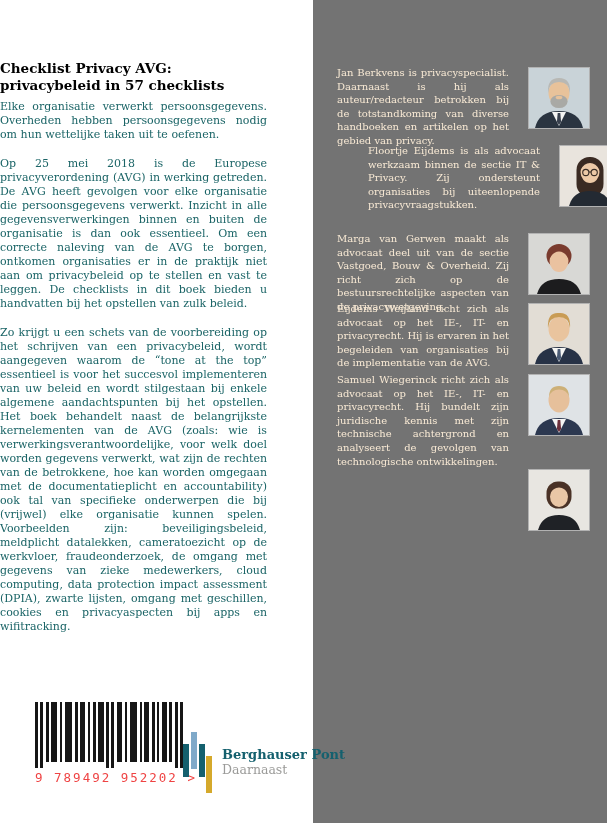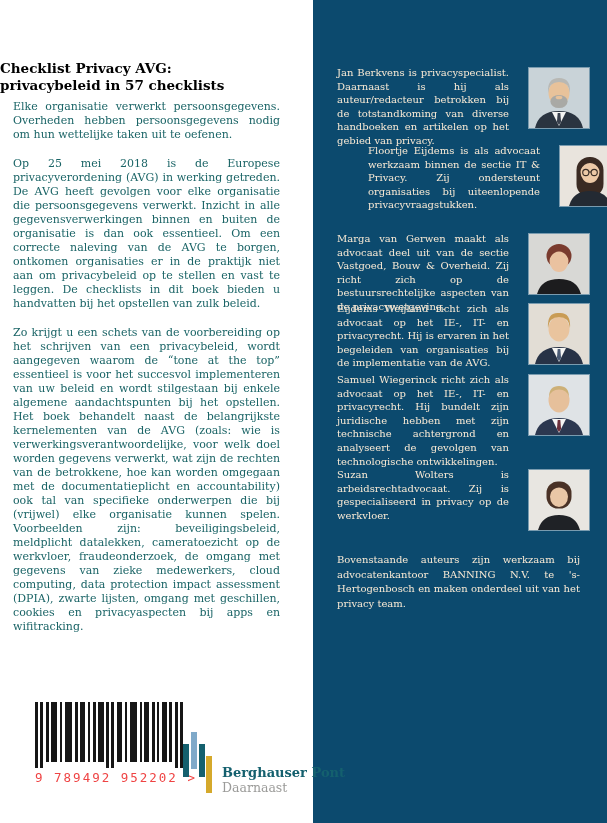--- a/index.html
+++ b/index.html
@@ -4,38 +4,38 @@
 <style>
   html,body { margin:0; padding:0; background:#ffffff; }
   .page {
     position:relative; width:607px; height:823px; background:#ffffff;
     font-family:"DejaVu Serif", serif; overflow:hidden;
   }
   .back-title {
     position:absolute; left:0; top:60px; width:266px;
     color:#000000; font-weight:bold; font-size:13.5px; line-height:1.28;
   }
-  .body-text { position:absolute; left:13px; top:100px; width:267px; }
+  .body-text { position:absolute; left:0; top:100px; width:267px; }
   .body-text p {
     margin:0 0 15px 0; color:#1A6466; font-size:11px; line-height:14px;
     text-align:justify; hyphens:auto;
   }
   
   .barcode-block { position:absolute; left:35px; top:702px; width:165px; }
   .barcode-digits {
     margin-top:2px; font-family:"DejaVu Sans Mono", monospace;
     font-size:12.5px; letter-spacing:2px; color:#ef4444; white-space:nowrap;
   }
   
-  .publisher { position:absolute; left:183px; top:731px; display:flex; align-items:flex-end; }
+  .publisher { position:absolute; left:183px; top:731px; display:flex; align-items:flex-start; }
   .publisher-text { margin-left:7px; margin-top:17px; line-height:1.15; }
   .publisher-name { font-weight:bold; color:#14606E; font-size:13px; }
   .publisher-sub  { color:#9B9B99; font-size:12.5px; }
   
-  .orange-panel { position:absolute; left:313px; top:0; width:294px; height:823px; background:#0c4a6e; }
+  .orange-panel { position:absolute; left:313px; top:0; width:294px; height:823px; background:#737373; }
   .author {
     position:absolute; display:flex; align-items:flex-start; width:252px; left:24px;
   }
   .author .bio {
     width:172px; color:#F9EAD5; font-size:10px; line-height:13.6px;
     text-align:justify; hyphens:auto;
   }
   .author .photo {
     margin-left:auto; margin-top:2px; width:60px; height:60px; flex:0 0 60px;
     box-shadow:0 0 0 1px rgba(255,255,255,0.45); background:#ddd;
@@ -102,43 +102,41 @@
         <rect width="60" height="60" fill="#E2DDD5"></rect>
         <path d="M6,60 Q10,43 30,43 Q50,43 54,60 Z" fill="#273246"></path>
         <path d="M23,44 L30,58 L37,44 Z" fill="#F5F5F3"></path>
         <path d="M28.7,45 h2.6 l0.8,9 -2.1,3 -2.1,-3 Z" fill="#4A5A74"></path>
         <ellipse cx="30" cy="25" rx="10.5" ry="12.5" fill="#E9C49E"></ellipse>
         <path d="M19,24 Q18,8 30,9 Q42,8 41,24 Q40,13 30,13 Q20,13 19,24 Z" fill="#C99C55"></path>
       </svg>
     </div>
 
     <div class="author a5">
-      <div class="bio">Samuel Wiegerinck richt zich als advocaat op het IE-, IT- en privacyrecht. Hij bundelt zijn juridische hebben met zijn technische achtergrond en analyseert de gevolgen van technologische ontwikkelingen.</div>
+      <div class="bio">Samuel Wiegerinck richt zich als advocaat op het IE-, IT- en privacyrecht. Hij bundelt zijn juridische kennis met zijn technische achtergrond en analyseert de gevolgen van technologische ontwikkelingen.</div>
       <svg class="photo" viewBox="0 0 60 60">
         <rect width="60" height="60" fill="#DFE3E6"></rect>
         <path d="M6,60 Q10,43 30,43 Q50,43 54,60 Z" fill="#2C3850"></path>
         <path d="M23,44 L30,58 L37,44 Z" fill="#F5F5F3"></path>
         <path d="M28.7,45 h2.6 l0.8,9 -2.1,3 -2.1,-3 Z" fill="#6B2F3A"></path>
         <ellipse cx="30" cy="25" rx="10.5" ry="12.5" fill="#E6C09B"></ellipse>
         <path d="M20,22 Q20,11 30,11 Q40,11 40,22 Q38,14.5 30,14.5 Q22,14.5 20,22 Z" fill="#CDB077"></path>
       </svg>
     </div>
 
     <div class="author a6">
-      <div class="bio">Suzan Wolters is arbeidsrechtadvocaat. Zij is gespecialiseerd in privacy op de werkvloer.</div>
       <svg class="photo" viewBox="0 0 60 60">
         <rect width="60" height="60" fill="#E8E6E1"></rect>
         <rect x="17.5" y="11.5" width="25" height="27" rx="11.5" fill="#4A3226"></rect>
         <path d="M9,60 Q13,45 30,45 Q47,45 51,60 Z" fill="#1F2226"></path>
         <ellipse cx="30" cy="26.5" rx="9" ry="10.5" fill="#EAC7A6"></ellipse>
         <path d="M21,24 Q20.5,14.5 30,14.5 Q39.5,14.5 39,24 Q36,17.5 30,17.5 Q24,17.5 21,24 Z" fill="#4A3226"></path>
       </svg>
     </div>
 
-    <div class="panel-footer">Bovenstaande auteurs zijn werkzaam bij advocatenkantoor BANNING N.V. te 's-Hertogenbosch en maken onderdeel uit van het privacy team.</div>
   </div>
 
   <h1 class="back-title" style="margin:0;">Checklist Privacy AVG: privacybeleid in 57 checklists</h1>
 
   <div class="body-text">
     <p>Elke organisatie verwerkt persoonsgegevens. Overheden hebben persoonsgegevens nodig om hun wettelijke taken uit te oefenen.</p>
     <p>Op 25 mei 2018 is de Europese privacyverordening (AVG) in werking getreden. De AVG heeft gevolgen voor elke organisatie die persoonsgegevens verwerkt. Inzicht in alle gegevensverwerkingen binnen en buiten de organisatie is dan ook essentieel. Om een correcte naleving van de AVG te borgen, ontkomen organisaties er in de praktijk niet aan om privacybeleid op te stellen en vast te leggen. De checklists in dit boek bieden u handvatten bij het opstellen van zulk beleid.</p>
     <p>Zo krijgt u een schets van de voorbereiding op het schrijven van een privacybeleid, wordt aangegeven waarom de “tone at the top” essentieel is voor het succesvol implementeren van uw beleid en wordt stilgestaan bij enkele algemene aandachtspunten bij het opstellen. Het boek behandelt naast de belangrijkste kernelementen van de AVG (zoals: wie is verwerkingsverantwoordelijke, voor welk doel worden gegevens verwerkt, wat zijn de rechten van de betrokkene, hoe kan worden omgegaan met de documentatieplicht en accountability) ook tal van specifieke onderwerpen die bij (vrijwel) elke organisatie kunnen spelen. Voorbeelden zijn: beveiligingsbeleid, meldplicht datalekken, cameratoezicht op de werkvloer, fraudeonderzoek, de omgang met gegevens van zieke medewerkers, cloud computing, data protection impact assessment (DPIA), zwarte lijsten, omgang met geschillen, cookies en privacyaspecten bij apps en wifitracking.</p>
   </div>
 

